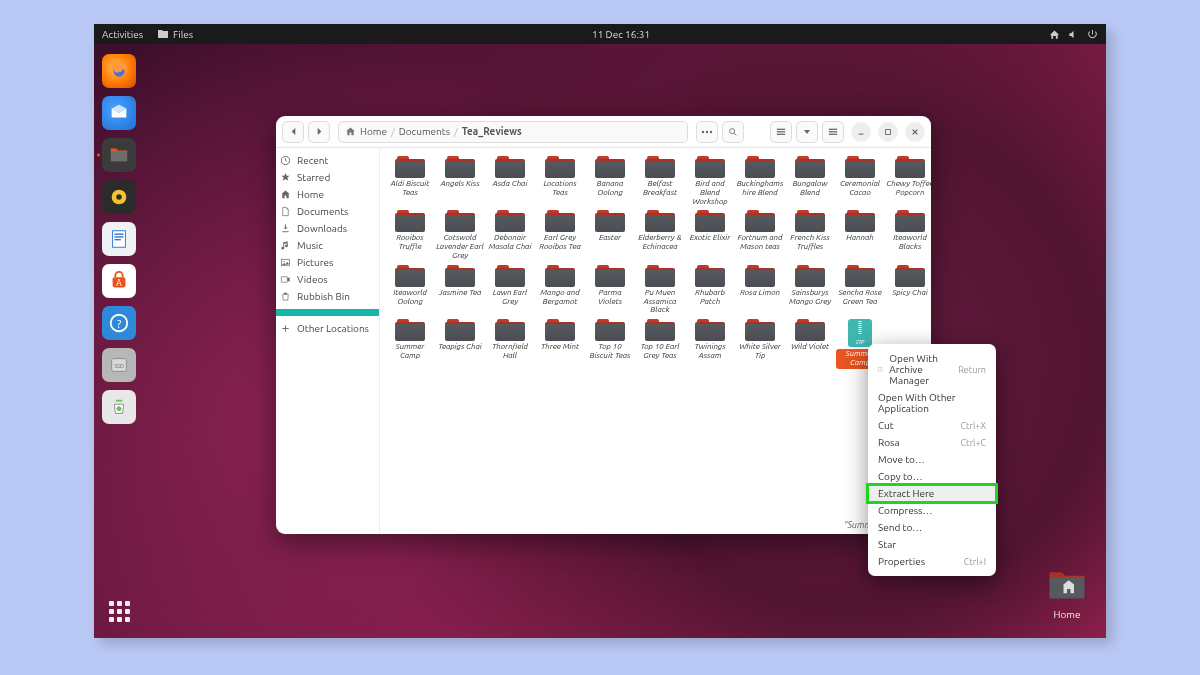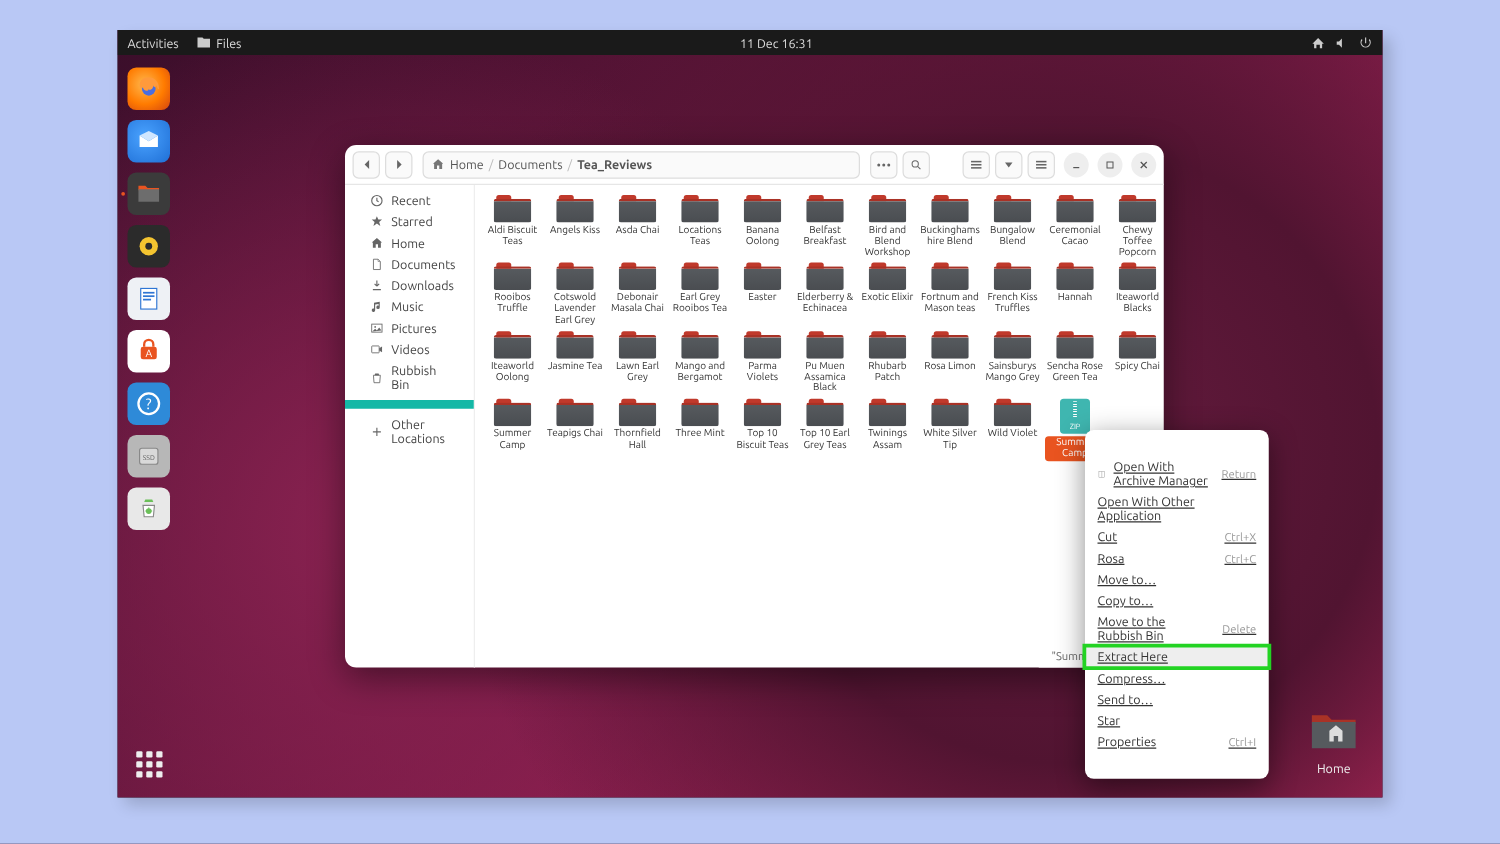--- a/index.html
+++ b/index.html
@@ -92,28 +92,29 @@
   }
   .tbtn svg{width:10px;height:10px;fill:#666;}
   .tbtn.dots svg{width:12px;height:4px;}
   .winctl{width:20px;height:20px;border-radius:50%;background:#eee;display:flex;align-items:center;justify-content:center;margin-left:3px;}
   .winctl svg{width:8px;height:8px;fill:#555;}
   .body{flex:1;display:flex;min-height:0;}
   .sidebar{
     width:104px;border-right:1px solid #eee;padding:4px 0;
   }
   .sb-item{
-    display:flex;align-items:center;gap:6px;padding:3px 20px;font-size:10px;color:#444;
+    display:flex;align-items:center;gap:6px;padding:3px 4px;font-size:10px;color:#444;
     cursor:default;
   }
   .sb-item svg{width:11px;height:11px;fill:#666;flex:none;}
   .sb-item.sep{border-top:7px solid #14b8a6;margin-top:4px;padding-top:7px;}
   .content{
     flex:1;overflow:auto;padding:8px 6px 0 6px;
     position:relative;
+    font-style:italic;
   }
   .files{
     display:grid;
     grid-template-columns:repeat(11, 48px);
     gap:2px 2px;
     justify-content:start;
   }
   .fitem{
     width:48px;
     text-align:center;font-size:8px;line-height:1.1;color:#333;
@@ -144,26 +145,25 @@
   }
   .fitem .lbl{display:block;word-wrap:break-word;}
   .statusbar{
     position:absolute;bottom:0;right:0;
     font-size:9px;color:#666;background:#fff;
     padding:3px 10px 4px 10px;
     border-top-left-radius:5px;
   }
   
   .ctxmenu{
-    position:absolute; left:774px; top:320px; width:147px;
+    position:absolute; left:774px; top:320px; width:128px;
     background:#fff;border-radius:7px;
     box-shadow:0 6px 22px rgba(0,0,0,.45);
-    padding:21px 0;font-size:10px;color:#333;
+    padding:6px 0;font-size:10px;color:#333;
     z-index:10;
-    text-decoration:underline;
   }
   .ctx-item{
     display:flex;align-items:center;justify-content:space-between;
     padding:3px 10px;gap:8px;
   }
   .ctx-item .l{display:flex;align-items:center;gap:6px;}
   .ctx-item .sc{color:#999;font-size:9px;}
   .ctx-item.hl{
     background:#eee;
     outline:3px solid #23d323;
@@ -632,24 +632,20 @@
         <span class="sc">Ctrl+C</span>
       </div>
       <div class="ctx-item">
         <span class="l">Move to…</span>
         <span></span>
       </div>
       <div class="ctx-item">
         <span class="l">Copy to…</span>
         <span></span>
       </div>
-      <div class="ctx-item">
-        <span class="l">Move to the Rubbish Bin</span>
-        <span class="sc">Delete</span>
-      </div>
       <div class="ctx-item hl">
         <span class="l">Extract Here</span>
         <span></span>
       </div>
       <div class="ctx-item">
         <span class="l">Compress…</span>
         <span></span>
       </div>
       <div class="ctx-item">
         <span class="l">Send to…</span>

